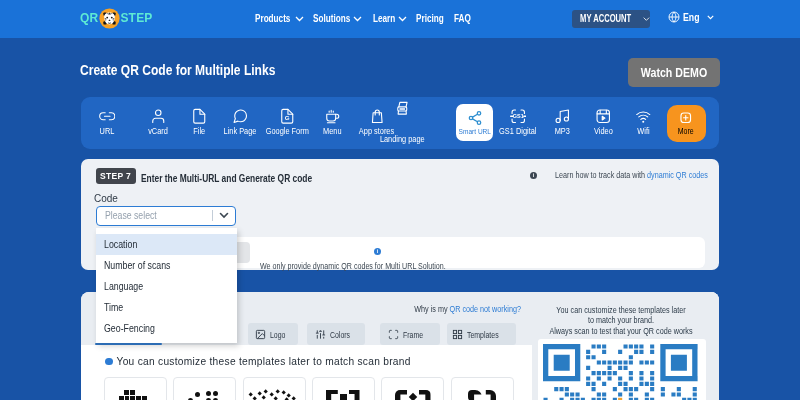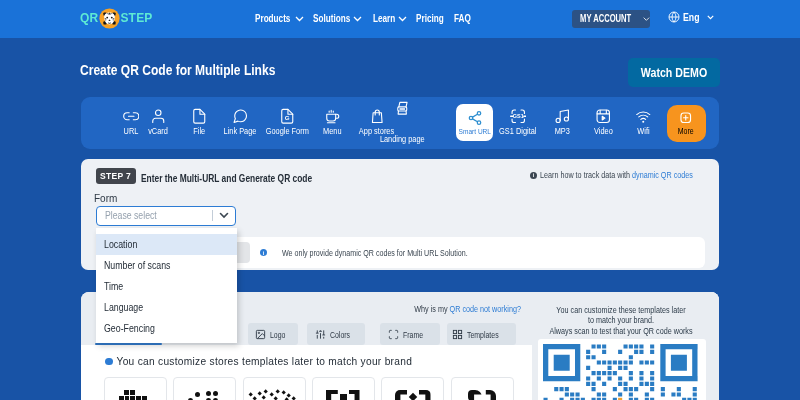--- a/index.html
+++ b/index.html
@@ -8,38 +8,38 @@
   #topbar{left:0;top:0;width:800px;height:38px;background:#1a72d8;}
   #logo{left:80px;top:7px;height:22px;display:flex;align-items:center;}
   .logotxt{font-size:12px;font-weight:800;color:#5eead4;letter-spacing:0.2px;}
   .nav{top:12px;color:#fff;font-size:11.2px;font-weight:700;transform:scaleX(0.73);transform-origin:left center;white-space:nowrap;}
   .chev{top:16px;}
   #myacct{left:571.5px;top:9.5px;width:78px;height:18.5px;background:#2c5285;border-radius:3px;color:#fff;font-size:10px;font-weight:700;display:flex;align-items:center;justify-content:center;gap:4px;}
   #myacct .t{transform:scaleX(0.76);transform-origin:center;white-space:nowrap;}
   #lang{left:668px;top:11px;display:flex;align-items:center;color:#fff;font-size:10.5px;font-weight:700;}
   #lang .t{transform:scaleX(0.83);transform-origin:left center;margin-left:3px;margin-right:4px;}
   #herotitle{left:80px;top:61.5px;color:#fff;font-size:14px;font-weight:700;transform:scaleX(0.86);transform-origin:left center;white-space:nowrap;}
-  #watchdemo{left:628px;top:58px;width:92px;height:29px;background:#0369a1;border-radius:5px;color:#fff;font-size:12.5px;font-weight:700;display:flex;align-items:center;justify-content:center;}
+  #watchdemo{left:628px;top:58px;width:92px;height:29px;background:#737373;border-radius:5px;color:#fff;font-size:12.5px;font-weight:700;display:flex;align-items:center;justify-content:center;}
   #watchdemo .t{transform:scaleX(0.85);white-space:nowrap;}
   #iconbar{left:81px;top:97px;width:638px;height:52px;background:#2166c3;border-radius:9px;}
   .ibitem{top:100px;height:44px;display:flex;flex-direction:column;align-items:center;justify-content:center;gap:2px;color:#fff;}
   .iblabel{font-size:9px;white-space:nowrap;transform:scaleX(0.82);transform-origin:center;}
   #smarturl{left:456px;top:104px;width:37px;height:37px;background:#fff;border-radius:7px;display:flex;flex-direction:column;align-items:center;justify-content:center;gap:1px;}
   #smarturl .iblabel{color:#2d7cd4;font-size:8px;transform:scaleX(0.82);}
   #moreitem{left:666.5px;top:104.5px;width:39px;height:37.5px;background:#f7941e;border-radius:10px;display:flex;flex-direction:column;align-items:center;justify-content:center;gap:2px;}
   #card1{left:81px;top:158.5px;width:638px;height:111.5px;background:#eef1f5;border-radius:7px;}
   #step1{left:95.5px;top:168px;width:40px;height:15.5px;background:#41454c;border-radius:3px;color:#fff;font-size:8.5px;font-weight:700;letter-spacing:0.3px;display:flex;align-items:center;justify-content:center;}
   #step1title{left:141px;top:171.5px;font-size:10.5px;font-weight:700;color:#252e38;transform:scaleX(0.8);transform-origin:left center;white-space:nowrap;}
-  #learnrow{top:170px;left:530px;width:175px;display:flex;align-items:center;gap:3px;font-size:9px;color:#3c4752;font-weight:400;}
+  #learnrow{top:170px;left:530px;width:175px;display:flex;align-items:center;gap:18px;font-size:9px;color:#3c4752;font-weight:400;}
   #learnrow .t{transform:scaleX(0.8);transform-origin:left center;white-space:nowrap;}
   #learnrow .lk{color:#2d7cd4;}
   #typelabel{left:94px;top:192.5px;font-size:10px;color:#2f3a46;font-weight:400;}
   #whiterow{left:96px;top:237px;width:609px;height:31px;background:#fff;border-radius:6px;}
   #graybox{left:103px;top:241.5px;width:147px;height:21px;background:#e3e5e8;border-radius:4px;}
-  #inforow{left:260px;top:247.5px;display:flex;align-items:center;gap:15px;font-size:9px;color:#3c4752;font-weight:400;}
+  #inforow{left:260px;top:247.5px;display:flex;align-items:center;gap:6px;font-size:9px;color:#3c4752;font-weight:400;flex-direction:column;}
   #inforow .t{transform:scaleX(0.79);transform-origin:left center;white-space:nowrap;}
   .infocirc{width:7px;height:7px;border-radius:50%;background:#2d7cd4;color:#fff;font-size:5.5px;font-weight:700;display:flex;align-items:center;justify-content:center;flex:none;}
   #selectbox{left:96px;top:205.5px;width:138px;height:18.5px;background:#fff;border:1.5px solid #2d7cd4;border-radius:4px;display:flex;align-items:center;}
   #selectbox .ph{margin-left:8px;font-size:10px;color:#95a1ae;flex:1;transform:scaleX(0.87);transform-origin:left center;}
   #selectbox .sep{width:1px;height:11px;background:#c3cdd8;}
   #droplist{left:96px;top:228px;width:141px;height:115px;background:#fff;box-shadow:2px 3px 6px rgba(0,0,0,0.18);padding-top:6px;box-sizing:border-box;z-index:5;}
   .dropitem{height:21px;display:flex;align-items:center;padding-left:8px;font-size:10px;color:#252e38;}
   .dropitem .t{transform:scaleX(0.88);transform-origin:left center;white-space:nowrap;}
   .dropitem.hl{background:#dce8f7;}
   #card2{left:81px;top:291.5px;width:638px;height:108.5px;background:#fff;border-radius:8px 8px 0 0;}
@@ -109,21 +109,21 @@
         <path d="M1 1 L4.5 4.5 L8 1" stroke="#fff" stroke-width="1.5" fill="none"></path>
       </svg>
   </div>
 
   <div class="abs" id="herotitle">Create QR Code for Multiple Links</div>
   <div class="abs" id="watchdemo">
       <span class="t">Watch DEMO</span>
     </div>
 
   <div class="abs" id="iconbar"></div>
-<div class="abs ibitem" style="left:96px;width:70px;">
+<div class="abs ibitem" style="left:72px;width:70px;">
       <svg width="16.5" height="16.5" viewBox="0 0 24 24" fill="none" stroke="#fff" stroke-width="1.6" stroke-linecap="round" stroke-linejoin="round">
         <path d="M15 7h3a5 5 0 0 1 0 10h-3M9 17H6A5 5 0 0 1 6 7h3M8 12h8"></path>
       </svg>
       <span class="iblabel">URL</span>
     </div>
 <div class="abs ibitem" style="left:123px;width:70px;">
       <svg width="16.5" height="16.5" viewBox="0 0 24 24" fill="none" stroke="#fff" stroke-width="1.6" stroke-linecap="round" stroke-linejoin="round">
         <circle cx="12" cy="7" r="4"></circle>
         <path d="M20 21v-2a4 4 0 0 0-4-4H8a4 4 0 0 0-4 4v2"></path>
       </svg>
@@ -225,21 +225,21 @@
       <span class="iblabel" style="font-size:8.5px;">More</span>
     </div>
 
   <div class="abs" id="card1"></div>
   <div class="abs" id="step1">STEP 7</div>
   <div class="abs" id="step1title">Enter the Multi-URL and Generate QR code</div>
   <div class="abs" id="learnrow">
       <span class="infocirc" style="background:#3c4752;">i</span>
       <span class="t">Learn how to track data with <span class="lk">dynamic QR codes</span></span>
     </div>
-  <div class="abs" id="typelabel">Form</div>
+  <div class="abs" id="typelabel">Code</div>
   <div class="abs" id="whiterow"></div>
   <div class="abs" id="graybox"></div>
   <div class="abs" id="inforow">
       <span class="infocirc">i</span>
       <span class="t">We only provide dynamic QR codes for Multi URL Solution.</span>
     </div>
   <div class="abs" id="selectbox">
       <span class="ph">Please select</span>
       <span class="sep"></span>
       <svg width="10" height="7" viewBox="0 0 10 7" style="margin:0 6px;">
@@ -247,24 +247,24 @@
       </svg>
     </div>
   <div class="abs" id="droplist">
     <div class="dropitem hl">
         <span class="t">Location</span>
       </div>
     <div class="dropitem">
         <span class="t">Number of scans</span>
       </div>
     <div class="dropitem">
+        <span class="t">Language</span>
+      </div>
+    <div class="dropitem">
         <span class="t">Time</span>
-      </div>
-    <div class="dropitem">
-        <span class="t">Language</span>
       </div>
     <div class="dropitem">
         <span class="t">Geo-Fencing</span>
       </div>
   </div>
   <div class="abs" style="left:95px;top:342.5px;width:67px;height:2.5px;background:#2c6cb4;border-radius:1px;z-index:6;"></div>
 
   <div class="abs" id="card2"></div>
   <div class="abs" id="strip"></div>
   <div class="abs" id="rightpanel"></div>
@@ -294,21 +294,21 @@
       <svg width="11" height="11" viewBox="0 0 24 24" fill="none" stroke="#2f3a46" stroke-width="2">
         <rect x="3" y="3" width="7" height="7"></rect>
         <rect x="14" y="3" width="7" height="7"></rect>
         <rect x="3" y="14" width="7" height="7"></rect>
         <rect x="14" y="14" width="7" height="7"></rect>
       </svg>
       <span class="t">Templates</span>
     </div>
   <div class="abs" id="bulletrow">
       <span class="bluedot"></span>
-      <span>You can customize stores templates later to match your brand</span>
+      <span>You can customize these templates later to match scan brand</span>
     </div>
   <div class="abs thumb" style="left:104px;"></div>
   <div class="abs thumb" style="left:173.3px;"></div>
   <div class="abs thumb" style="left:242.6px;"></div>
   <div class="abs thumb" style="left:311.9px;"></div>
   <div class="abs thumb" style="left:381.2px;"></div>
   <div class="abs thumb" style="left:450.5px;"></div>
 <div class="abs rptext" style="top:304.5px;">You can customize these templates later<br>to match your brand.</div>
 <div class="abs rptext" style="top:325.5px;">Always scan to test that your QR code works</div>
 <div class="abs" id="qrbox"></div>

